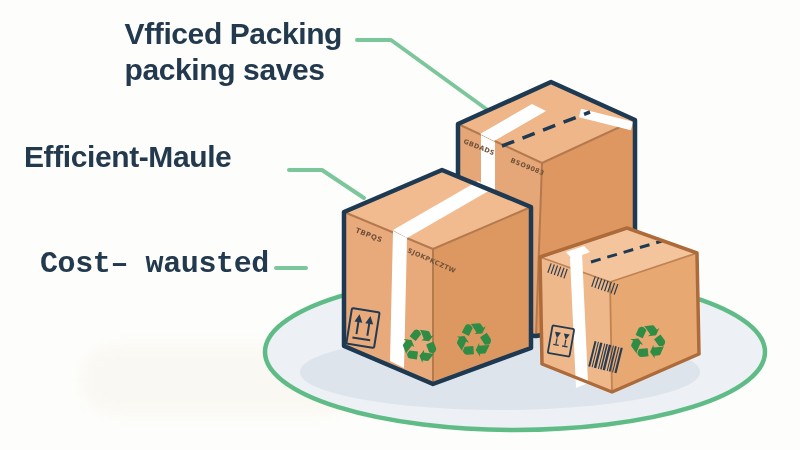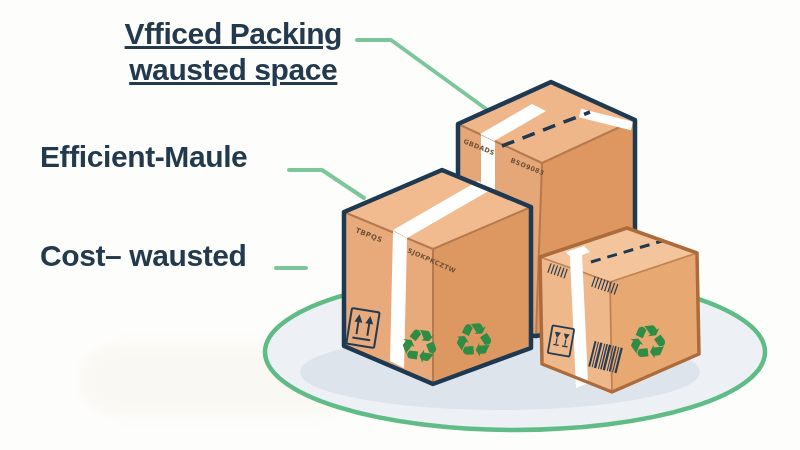--- a/index.html
+++ b/index.html
@@ -2,21 +2,21 @@
 <html><head>
 <meta charset="utf-8">
 <style>
   html,body{margin:0;padding:0;}
   body{width:800px;height:450px;overflow:hidden;background:#fdfdfb;
        font-family:"Liberation Sans","DejaVu Sans",sans-serif;}
   .stage{position:relative;width:800px;height:450px;background:#fdfdfb;}
   .illustration{position:absolute;left:0;top:0;}
   .callout{position:absolute;color:#22394e;font-weight:bold;font-size:30px;
            line-height:36px;letter-spacing:-0.4px;white-space:nowrap;}
-  .callout.right{text-align:center;text-decoration:underline;}
+  .callout.right{text-align:left;}
   .ghost{position:absolute;background:#f7f3e9;opacity:.45;border-radius:40px;
          filter:blur(6px);}
   svg text.micro{font-family:"DejaVu Sans",sans-serif;font-weight:bold;
                  fill:#6e5138;letter-spacing:.4px;}
   svg text.recycle{font-family:"DejaVu Sans",sans-serif;}
 </style>
 </head>
 <body>
 
 <div class="stage">
@@ -148,24 +148,24 @@
           <rect x="2" y="4" width="5.5" height="1.4"></rect>
         </g>
       </g>
 
       <text class="recycle" x="627" y="359" font-size="47" fill="#2e8c45" transform="rotate(-6 646 343)">♻</text>
     </g>
   </svg>
 
   <div class="callout right" style="top:16px;right:458px;">
     <div>Vfficed Packing</div>
-    <div>wausted space</div>
+    <div>packing saves</div>
   </div>
 
-  <div class="callout" style="top:139px;left:40px;">
+  <div class="callout" style="top:139px;left:24px;">
     <div>Efficient-Maule</div>
   </div>
 
-  <div class="callout" style="top:238px;left:40px;">
+  <div class="callout" style="top:246px;left:40px;font-family:Liberation Mono, monospace;">
     <div>Cost– wausted</div>
   </div>
 
 </div>
 
 </body></html>

